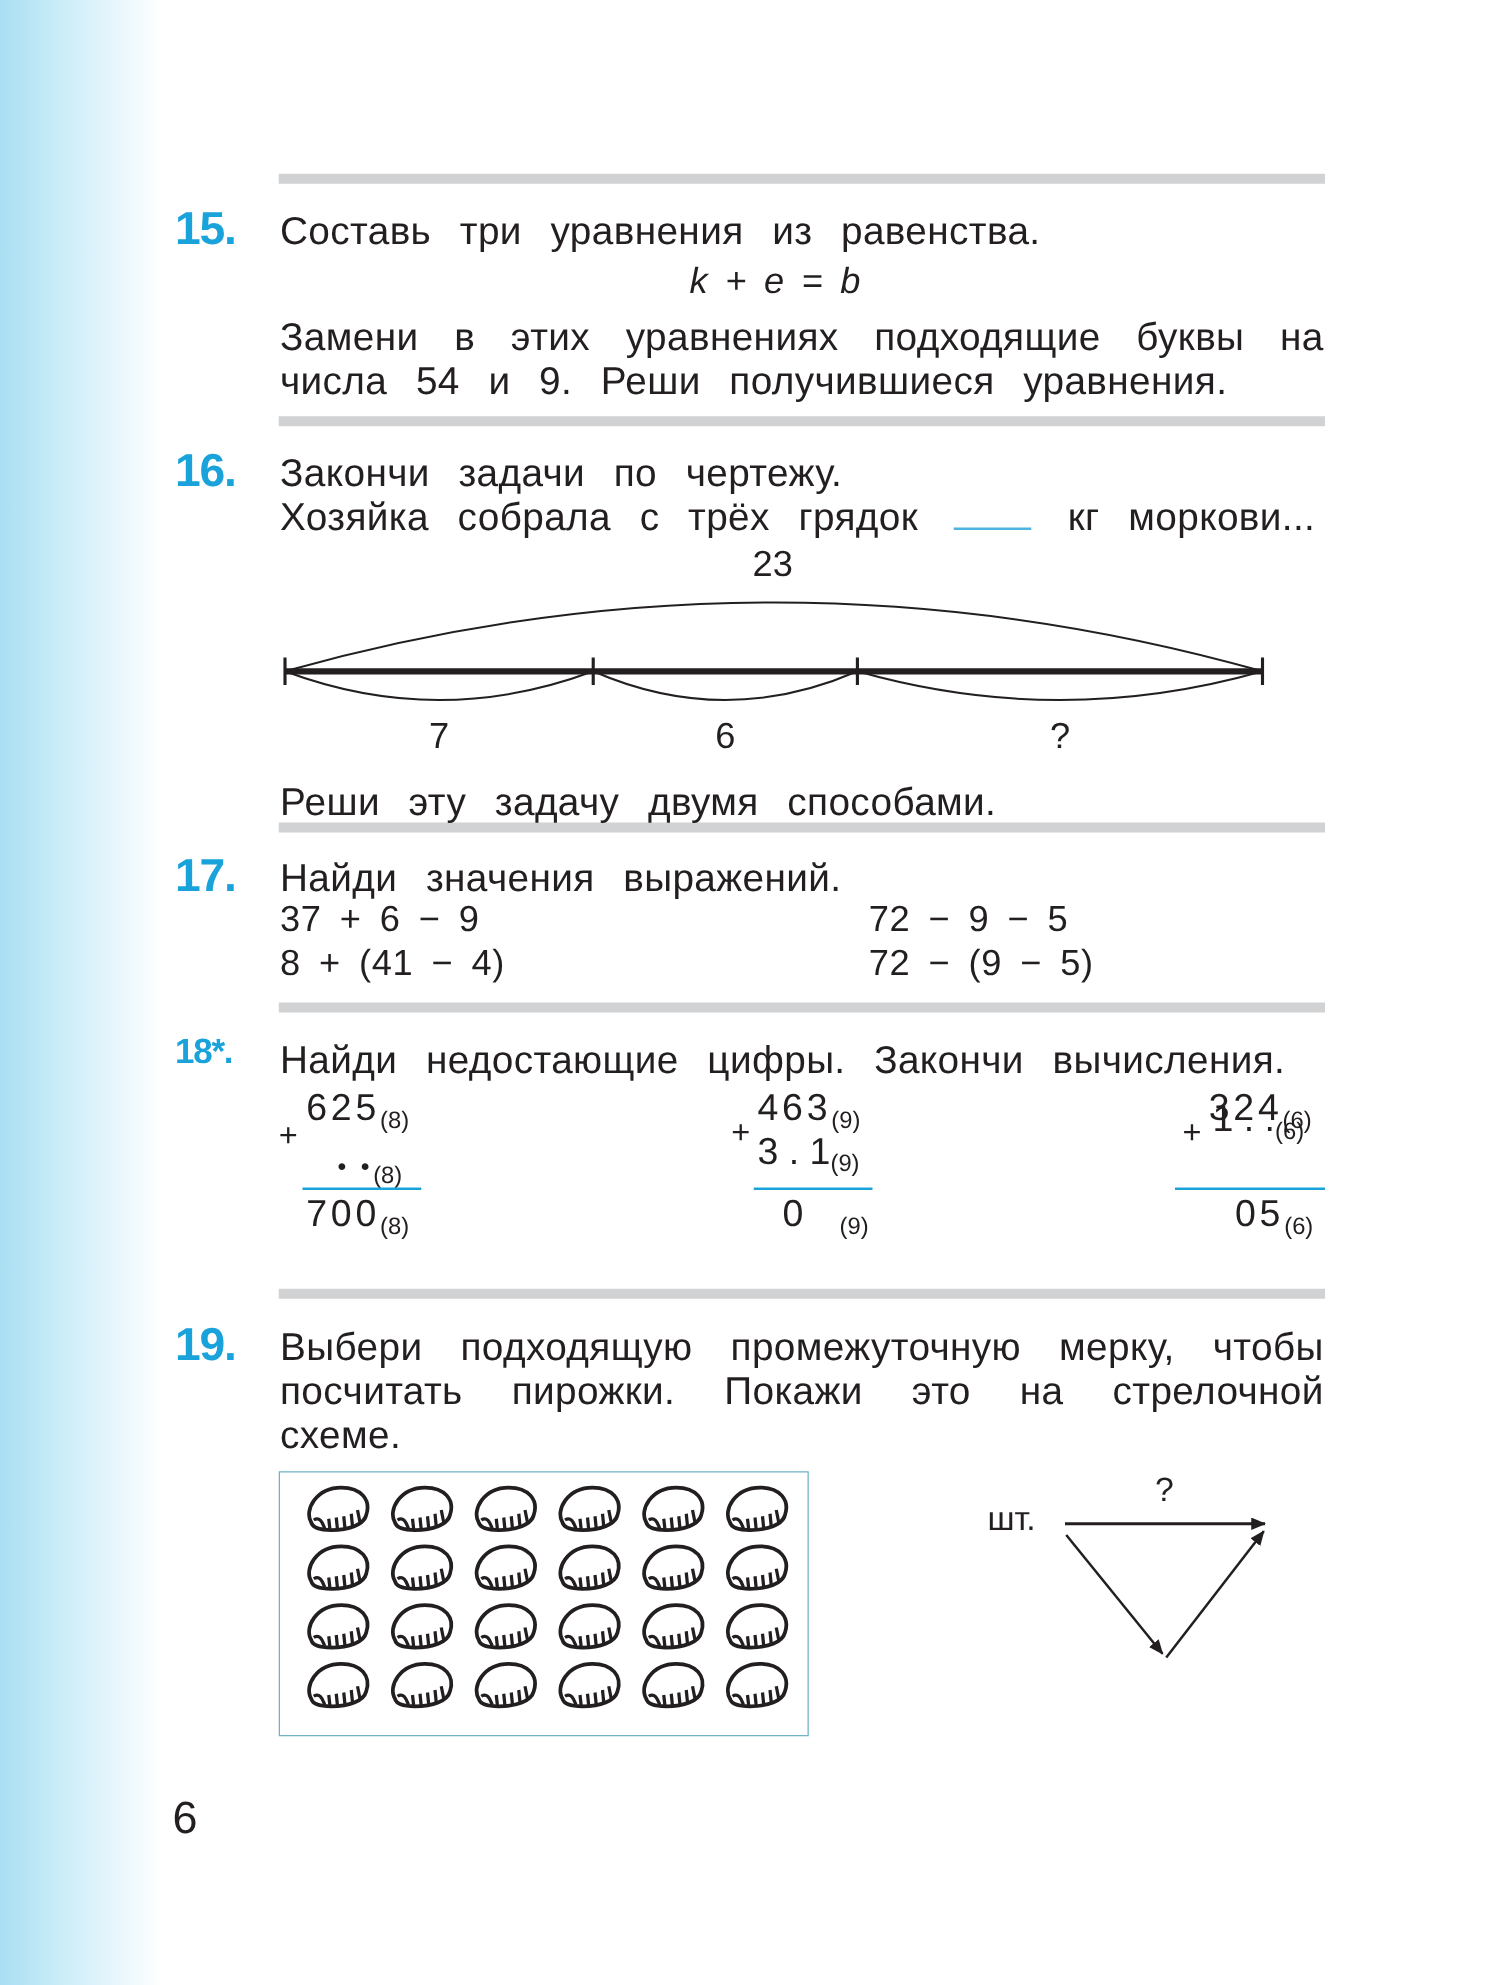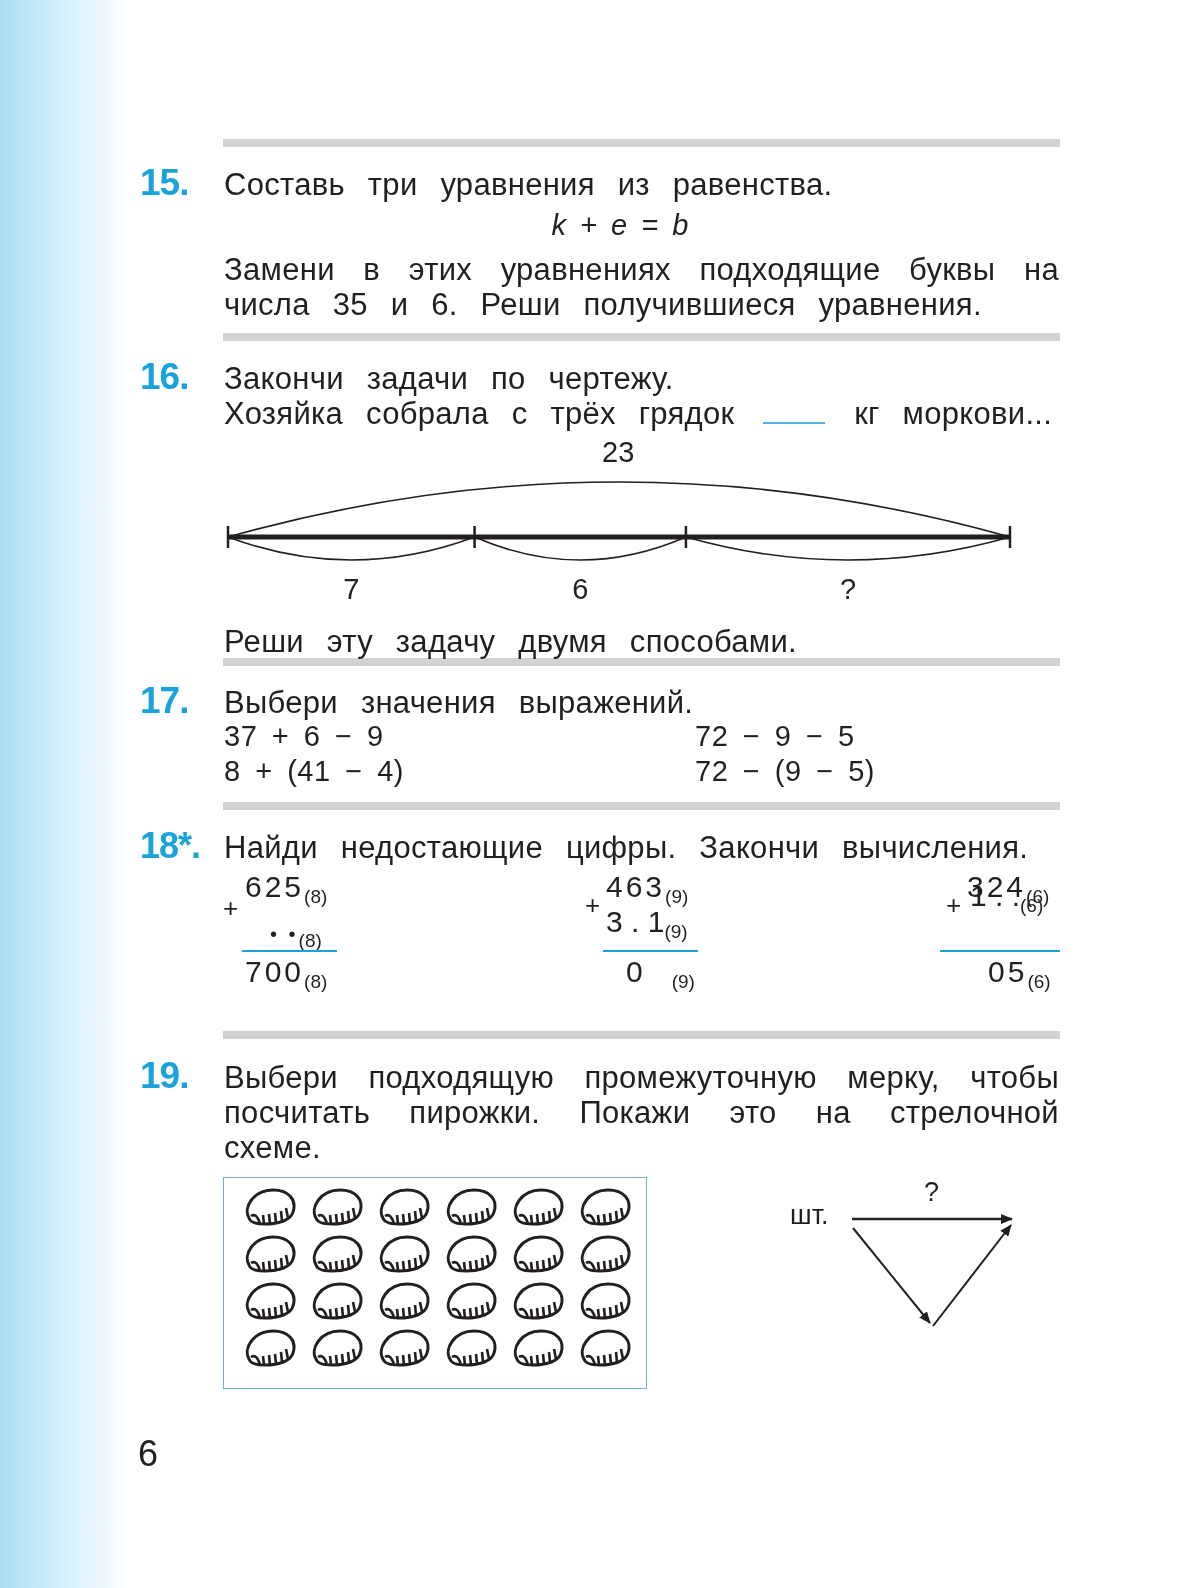--- a/index.html
+++ b/index.html
@@ -48,21 +48,21 @@
 <div class="rule" style="top:139px"></div>
 <div class="rule" style="top:333px"></div>
 <div class="rule" style="top:658px"></div>
 <div class="rule" style="top:802px"></div>
 <div class="rule" style="top:1031px"></div>
 
 <div class="num" style="top:162px">15.</div>
 <div class="line" style="top:167px">Составь три уравнения из равенства.</div>
 <div class="formula" style="top:209px">k + e = b</div>
 <div class="line just" style="top:252px">Замени в этих уравнениях подходящие буквы на</div>
-<div class="line" style="top:287px">числа 35 и 6. Реши получившиеся уравнения.</div>
+<div class="line" style="top:287px">числа 54 и 9. Реши получившиеся уравнения.</div>
 
 <div class="num" style="top:356px">16.</div>
 <div class="line" style="top:361px">Закончи задачи по чертежу.</div>
 <div class="line" style="top:396px">
   <span>Хозяйка собрала с трёх грядок</span>
   <span class="blank"></span>
   <span>кг моркови...</span>
 </div>
 
 <svg id="seg-diagram" width="1200" height="620" style="left:0;top:0;pointer-events:none">
@@ -77,27 +77,27 @@
     <path d="M685.927927927928,537 Q847.963963963964,583 1010,537" fill="none" stroke="#231f20" stroke-width="1.6"></path>
   </svg>
 <div class="lbl" id="lbl-total" style="left:602px;top:436px">23</div>
 <div class="lbl" id="lbl-s0" style="top: 573px; left: 343.288px;">7</div>
 <div class="lbl" id="lbl-s1" style="top: 573px; left: 572.252px;">6</div>
 <div class="lbl" id="lbl-s2" style="top: 573px; left: 839.964px;">?</div>
 
 <div class="line" style="top:624px">Реши эту задачу двумя способами.</div>
 
 <div class="num" style="top:680px">17.</div>
-<div class="line" style="top:685px">Выбери значения выражений.</div>
+<div class="line" style="top:685px">Найди значения выражений.</div>
 <div class="col" style="left:224px;top:720px;word-spacing:6px">37 + 6 − 9</div>
 <div class="col" style="left:224px;top:755px;word-spacing:6px">8 + (41 − 4)</div>
 <div class="col" style="left:695px;top:720px;word-spacing:6px">72 − 9 − 5</div>
 <div class="col" style="left:695px;top:755px;word-spacing:6px">72 − (9 − 5)</div>
 
-<div class="num" style="top:825px;left:140px;font-size:36px">18*.</div>
+<div class="num" style="top:825px;left:140px;font-size:28px">18*.</div>
 <div class="line" style="top:830px">Найди недостающие цифры. Закончи вычисления.</div>
 
 <div>
   <div class="plus" style="left:223px;top:893px">+</div>
   <div class="sum-row" style="left:245px;top:870px"><span>625</span><span class="base">(8)</span></div>
   <div class="sum-row" style="left:270px;top:914px"><span style="font-size:20px">• •</span><span class="base">(8)</span></div>
   <div class="sumline" style="left:242px;top:950px;width:95px"></div>
   <div class="sum-row" style="left:245px;top:955px"><span>700</span><span class="base">(8)</span></div>
 </div>
 

